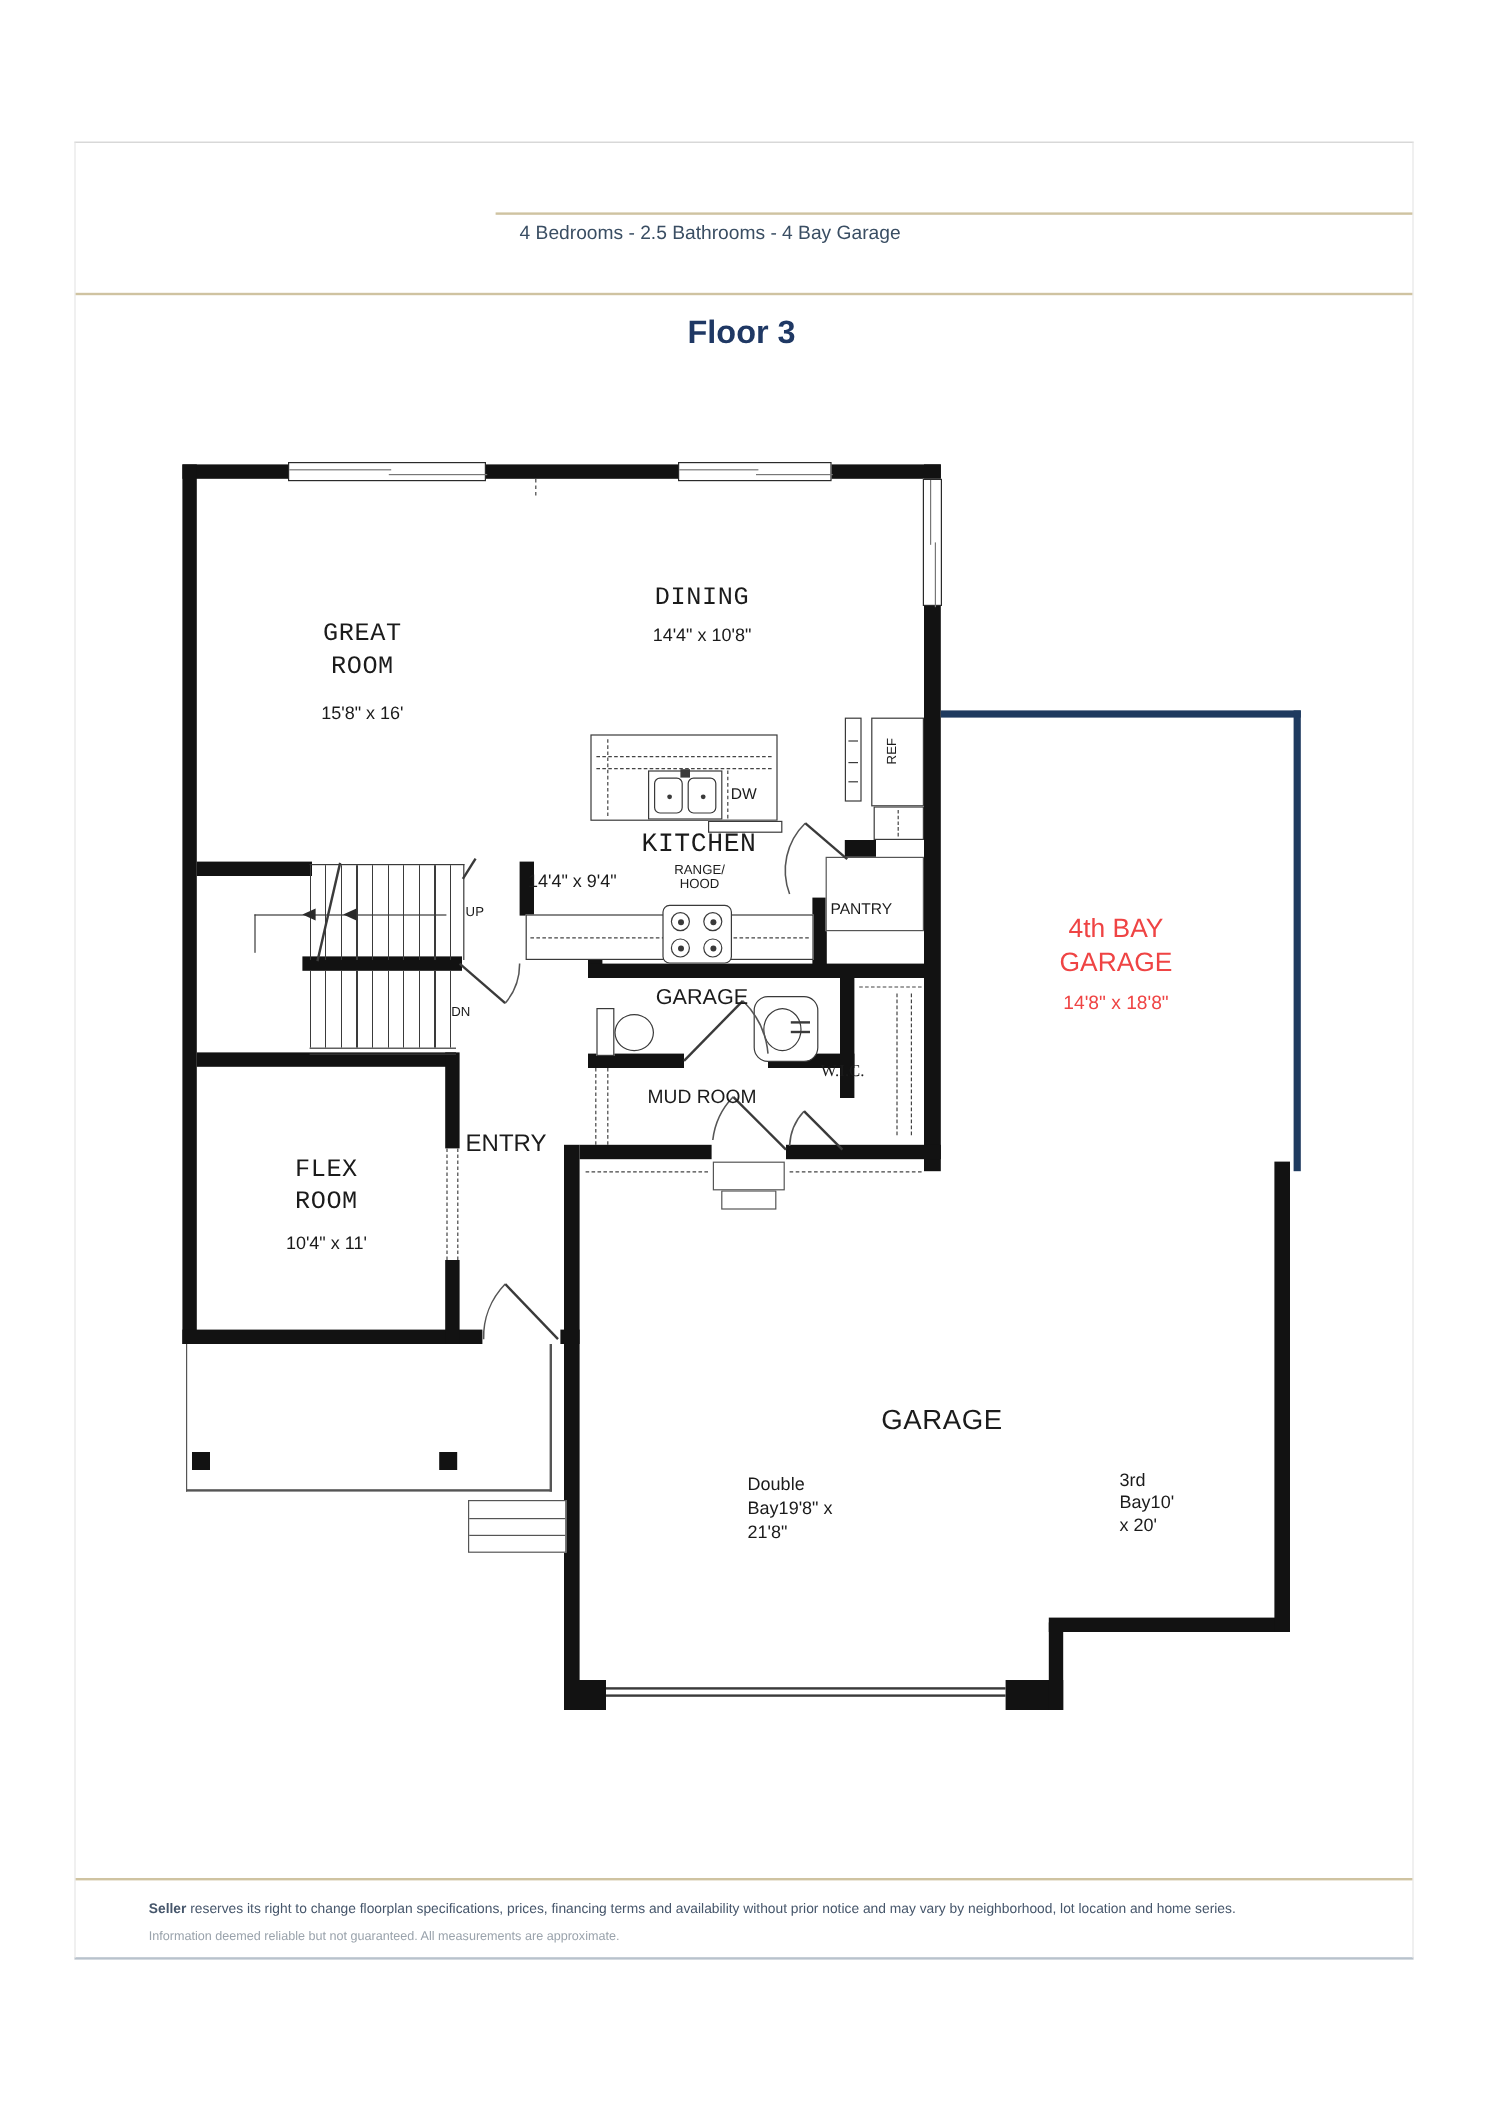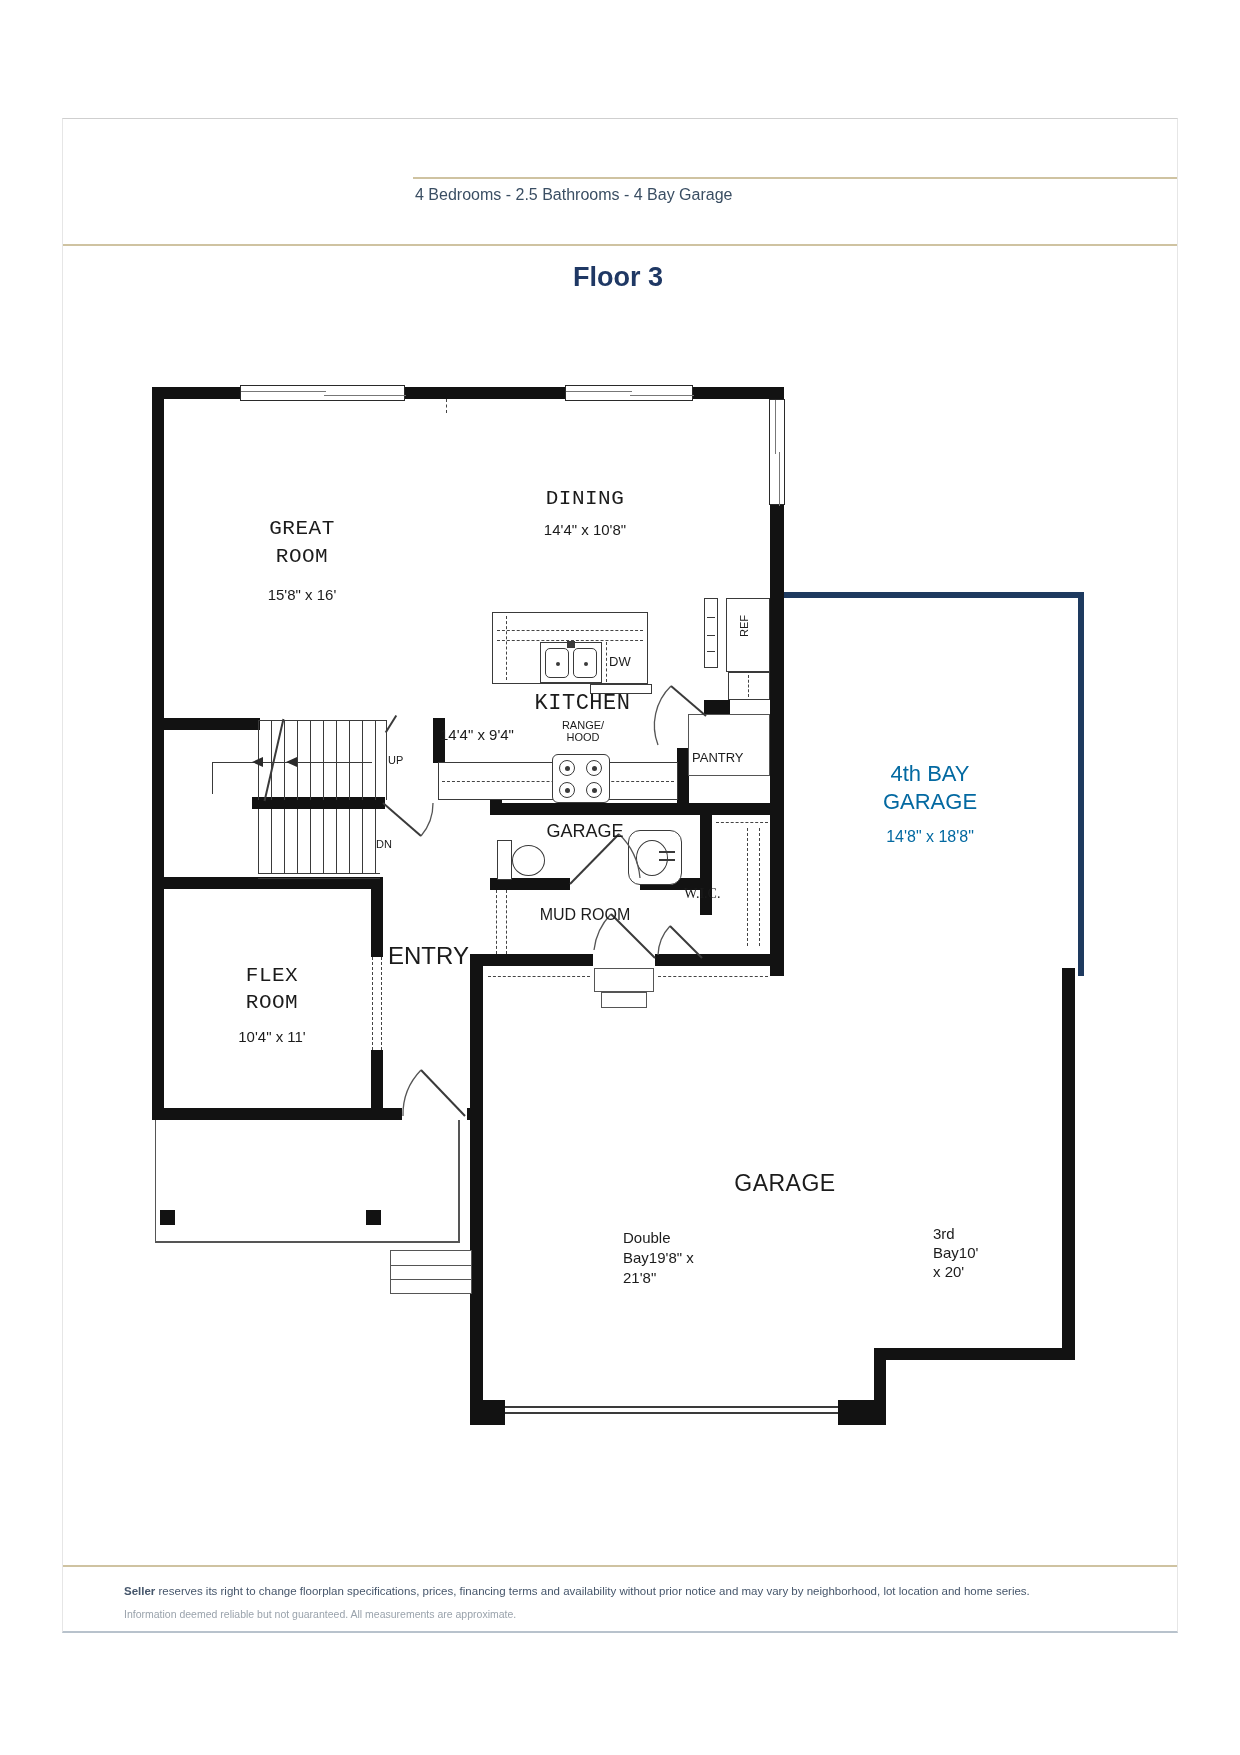--- a/index.html
+++ b/index.html
@@ -22,37 +22,37 @@
   .dashh{position:absolute;height:0;border-top:1px dashed #444;}
   
   .treads{position:absolute;background:repeating-linear-gradient(90deg,#3a3a3a 0 1px,transparent 1px 13px);}
   
   .lbl{position:absolute;color:#1b1b1b;white-space:nowrap;}
   .center{text-align:center;white-space:normal;}
   .room{font-size:21px;letter-spacing:.5px;font-family:Liberation Mono, monospace;}
   .dims{font-size:15px;}
   .small{font-size:13px;}
   .tiny{font-size:11px;}
-  .navy{color:#0369a1;}
+  .navy{color:#ef4444;}
   .hdr{position:absolute;font-size:16px;color:#3a4e63;}
   .title{position:absolute;font-size:27px;font-weight:bold;color:#1f3864;}
   .foot1{position:absolute;font-size:11.5px;color:#46566b;}
   .foot2{position:absolute;font-size:10.5px;color:#9aa3ac;}
   .rot{writing-mode:vertical-rl;transform:rotate(180deg);}
   svg.overlay{position:absolute;left:0;top:0;pointer-events:none;}
   .arrowL{position:absolute;width:0;height:0;border-top:5px solid transparent;
           border-bottom:5px solid transparent;border-right:11px solid #2a2a2a;}
   .post{position:absolute;width:15px;height:15px;background:#121212;}
 </style>
 </head>
 <body>
 
 <div class="frame"></div>
 <div class="tan" style="left:413px;top:177px;width:764px;"></div>
-<div class="hdr" style="left:415px;top:186px;">4 Bedrooms - 2.5 Bathrooms - 4 Bay Garage</div>
+<div class="hdr" style="left:433px;top:186px;">4 Bedrooms - 2.5 Bathrooms - 4 Bay Garage</div>
 <div class="tan" style="left:63px;top:244px;width:1114px;"></div>
 <div class="title" style="left:418px;top:262px;width:400px;text-align:center;">Floor 3</div>
 
 <div class="abs" style="left:0;top:0;width:1240px;height:1755px;">
 
   <div class="w" style="left:152px;top:387px;width:632px;height:12px;"></div>
   <div class="w" style="left:152px;top:387px;width:12px;height:733px;"></div>
   <div class="w" style="left:770px;top:387px;width:14px;height:589px;"></div>
   <div class="w" style="left:152px;top:1108px;width:250px;height:12px;"></div>
   <div class="w" style="left:467px;top:1108px;width:16px;height:12px;"></div>
@@ -225,21 +225,21 @@
   <div class="lbl dims" style="left:440px;top:726px;">14'4" x 9'4"</div>
   <div class="lbl tiny center" style="left:545px;top:719px;width:76px;line-height:12px;">
     <div>RANGE/</div>
       <div>HOOD</div>
   </div>
 
   <div class="lbl small" style="left:692px;top:750px;">PANTRY</div>
   <div class="lbl" style="left:510px;top:821px;width:150px;font-size:18px;text-align:center;">GARAGE</div>
   <div class="lbl" style="left:684px;top:886px;font-size:14px;font-family:Liberation Serif, serif;">W.I.C.</div>
   <div class="lbl" style="left:510px;top:906px;width:150px;font-size:16px;text-align:center;">MUD ROOM</div>
-  <div class="lbl" style="left:388px;top:942px;font-size:24px;">ENTRY</div>
+  <div class="lbl" style="left:388px;top:942px;font-size:20px;">ENTRY</div>
 
   <div class="lbl room center" style="left:192px;top:962px;width:160px;line-height:27px;">
     <div>FLEX</div>
       <div>ROOM</div>
   </div>
   <div class="lbl dims center" style="left:192px;top:1028px;width:160px;">10'4" x 11'</div>
 
   <div class="lbl navy center" style="left:830px;top:760px;width:200px;font-size:22px;line-height:28px;">
     <div>4th BAY</div>
       <div>GARAGE</div>

